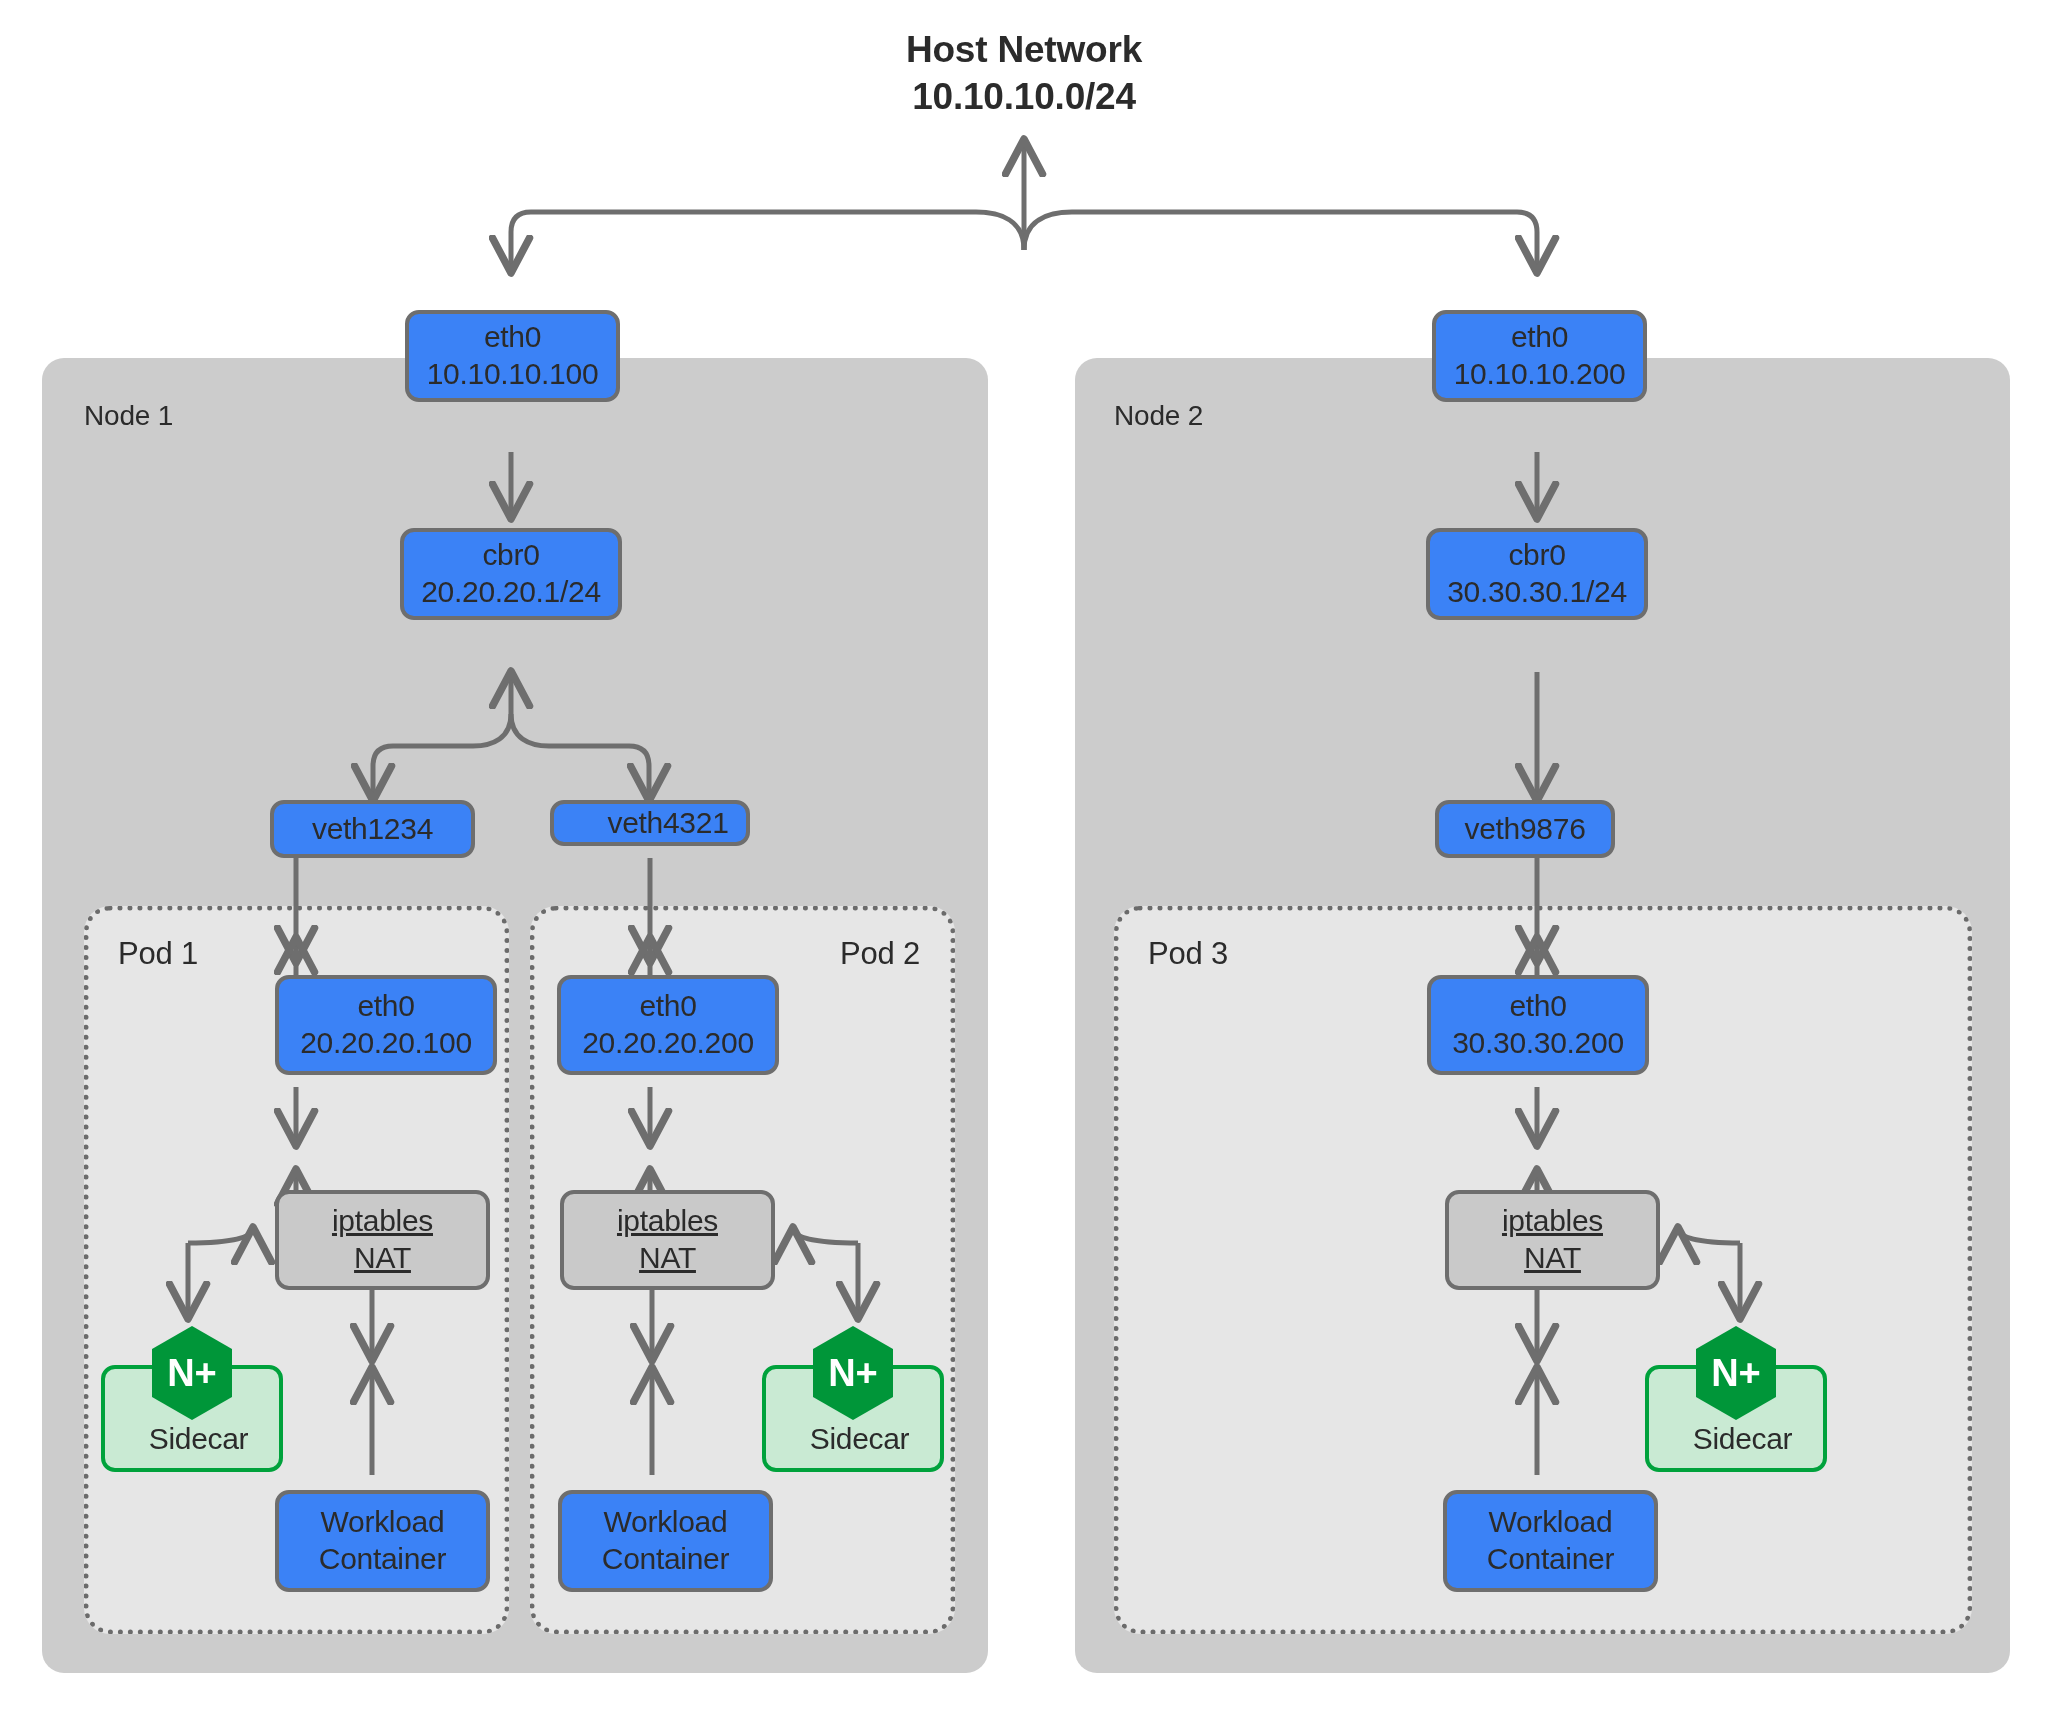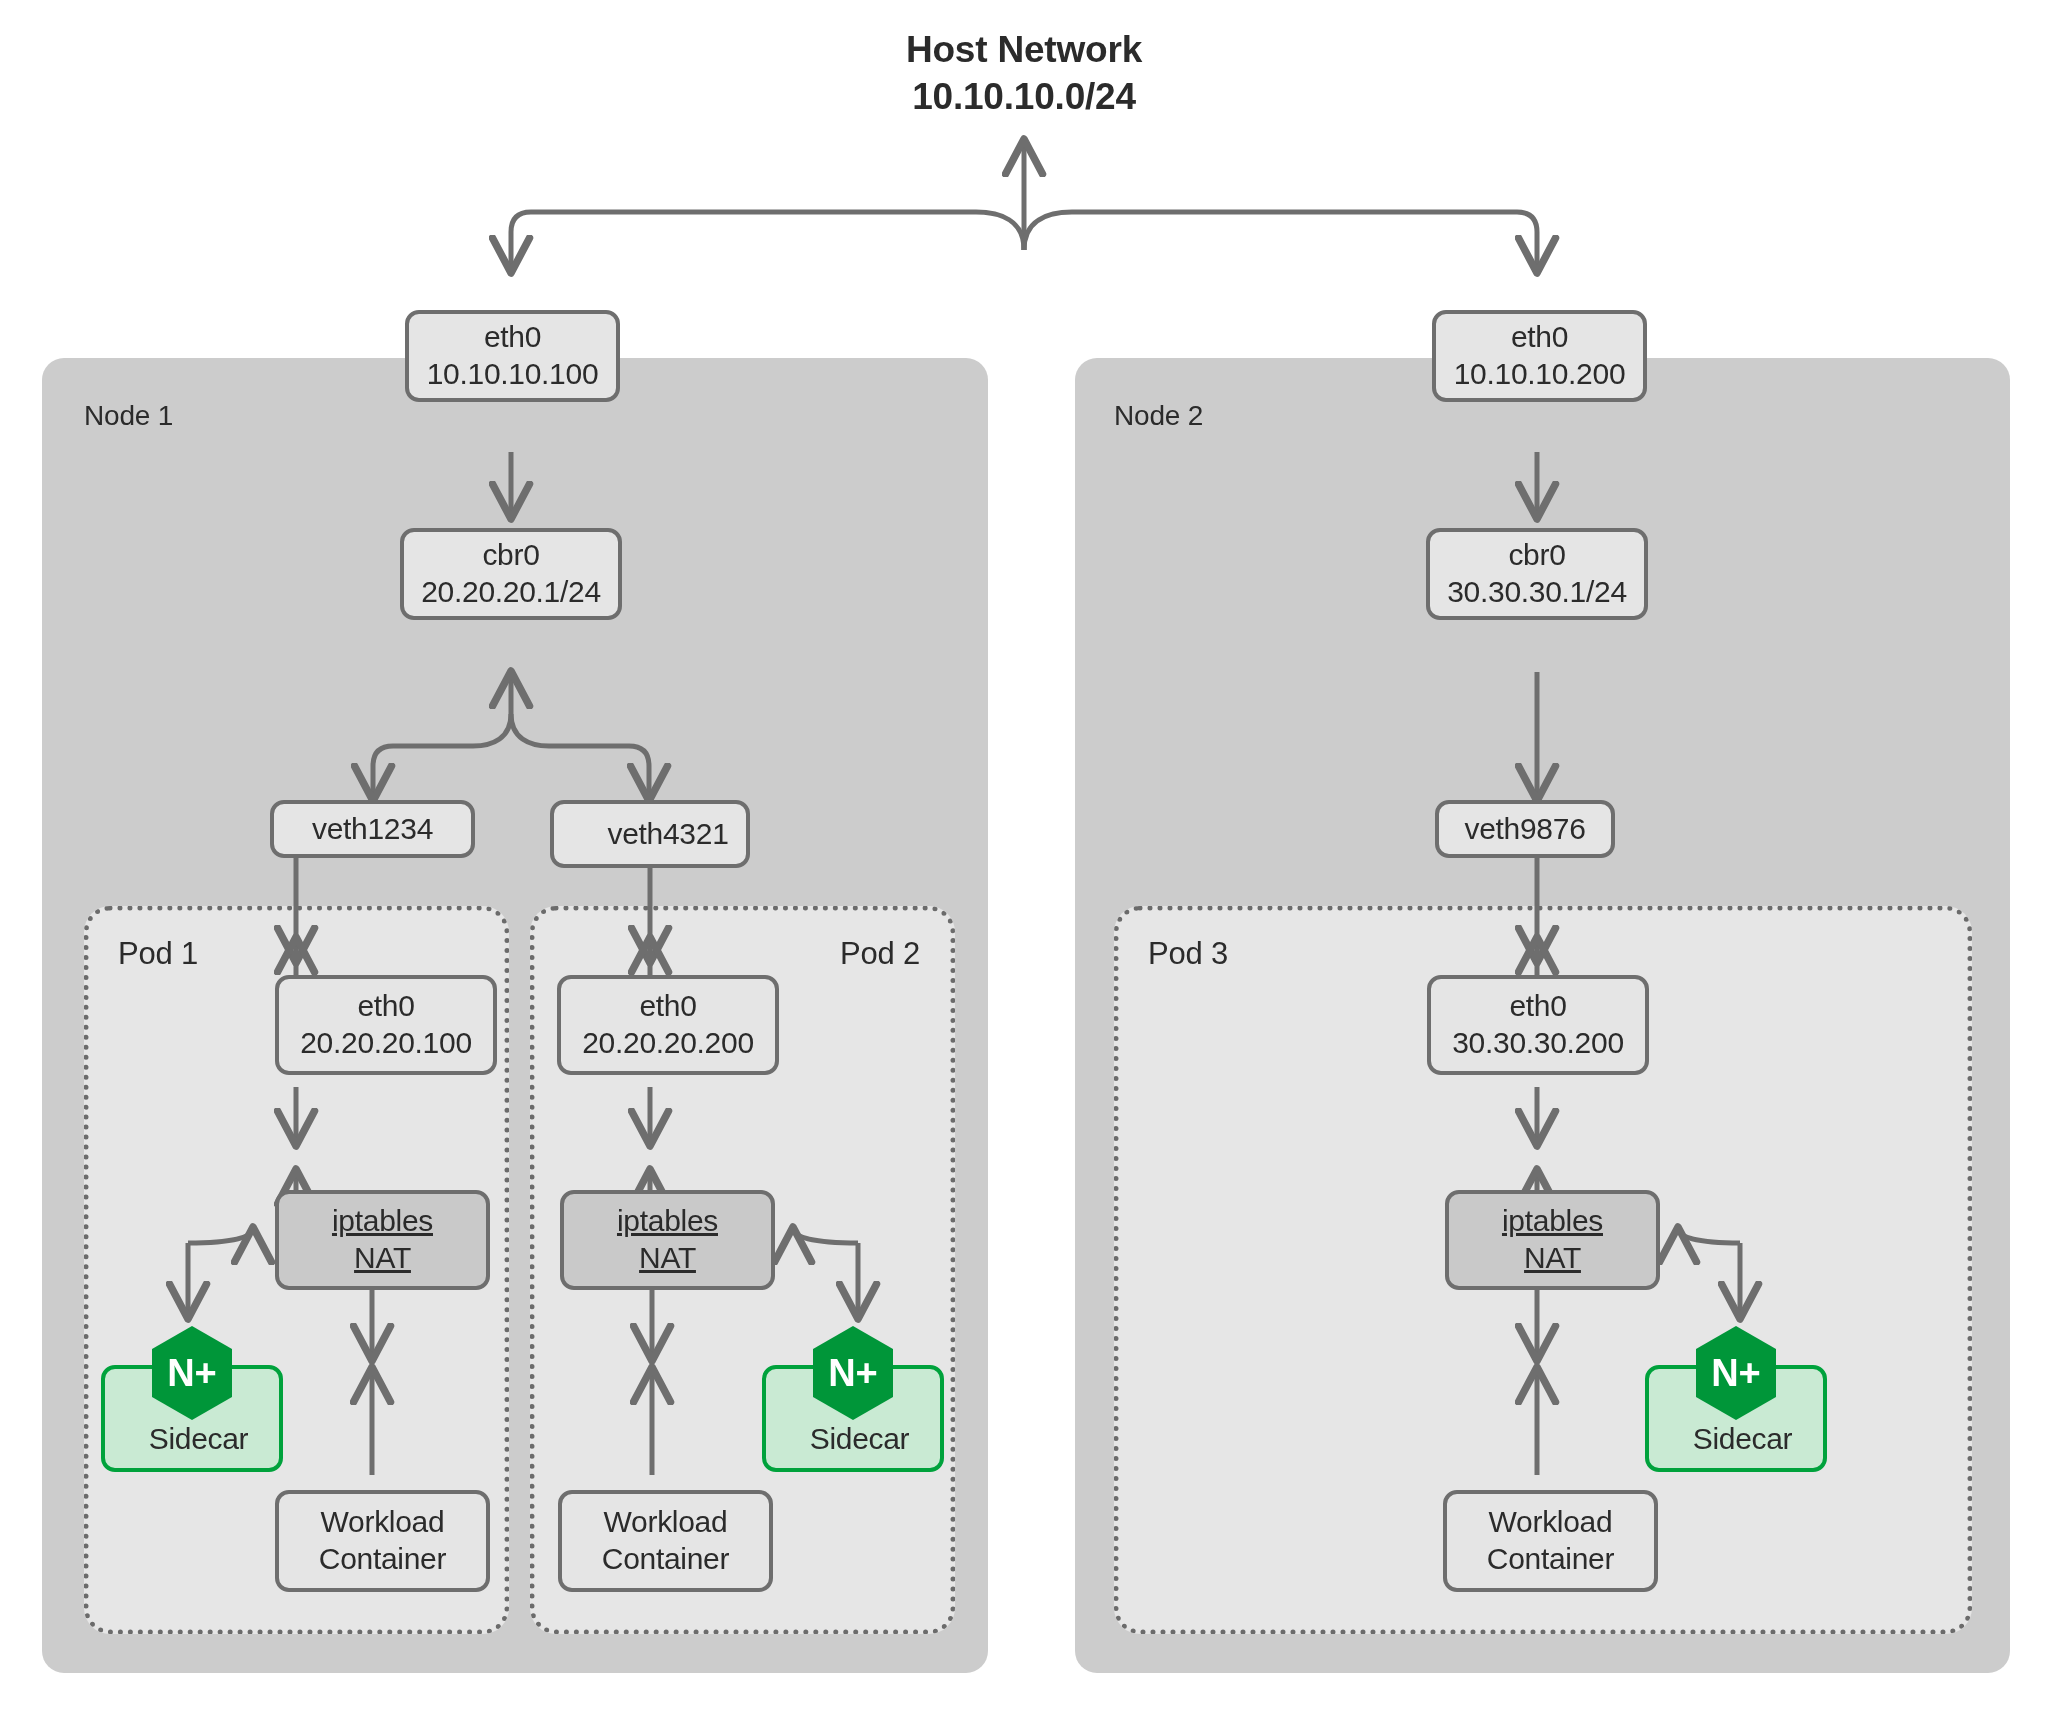--- a/index.html
+++ b/index.html
@@ -61,21 +61,21 @@
     font-size: 31px;
     color: #2b2b2b;
     letter-spacing: -0.2px;
     white-space: nowrap;
   }
 
   
   .nbox {
     position: absolute;
     box-sizing: border-box;
-    background: #e5e5e5;
+    background: #3b82f6;
     border: 4px solid #6e6e6e;
     border-radius: 14px;
     display: flex;
     flex-direction: column;
     align-items: center;
     justify-content: center;
     color: #2b2b2b;
     font-size: 30px;
     line-height: 1.22;
     letter-spacing: -0.3px;
@@ -212,21 +212,21 @@
 
   <div class="nbox two-line" style="left:400px; top:528px; width:222px; height:92px;">
     <span>cbr0</span>
     <span>20.20.20.1/24</span>
   </div>
 
   <div class="nbox" style="left:270px; top:800px; width:205px; height:58px;">
     <span>veth1234</span>
   </div>
 
-  <div class="nbox" style="left:550px; top:800px; width:200px; height:68px;padding-left:36px;">
+  <div class="nbox" style="left:550px; top:800px; width:200px; height:46px;padding-left:36px;">
     <span>veth4321</span>
   </div>
 
   <div class="nbox two-line" style="left:275px; top:975px; width:222px; height:100px;">
     <span>eth0</span>
     <span>20.20.20.100</span>
   </div>
 
   <div class="nbox two-line gray" style="left:275px; top:1190px; width:215px; height:100px;">
     <span>iptables</span>

